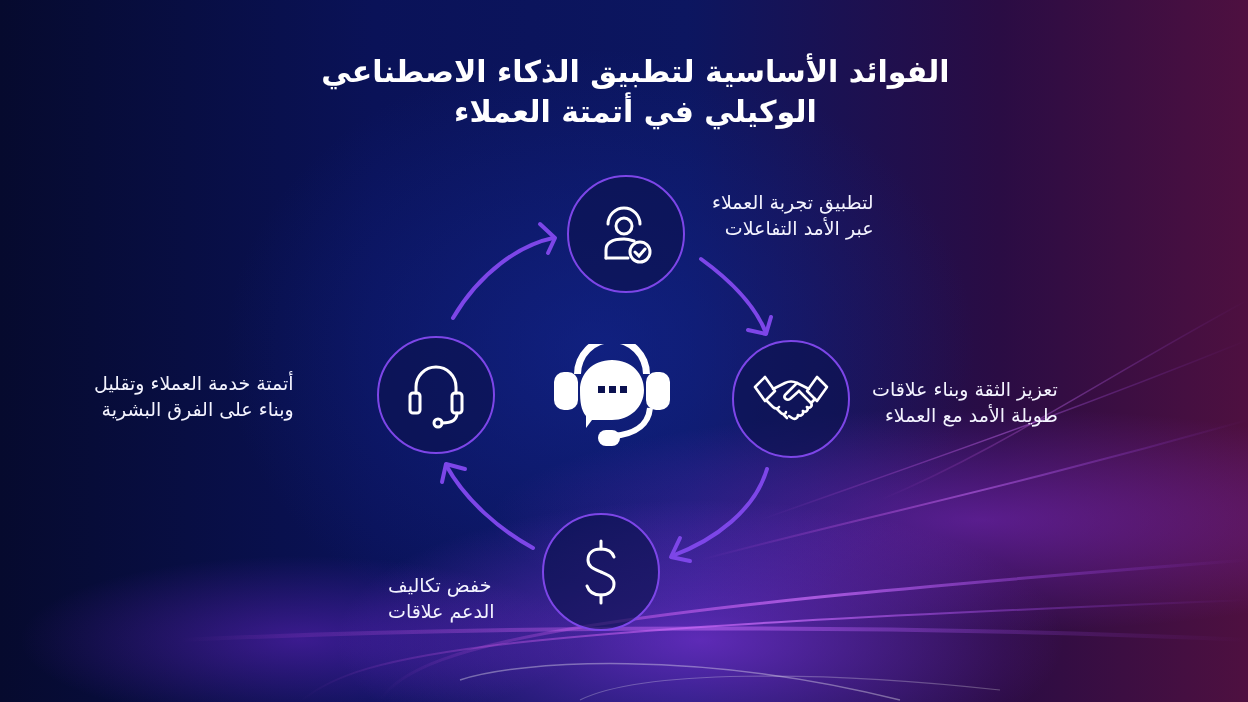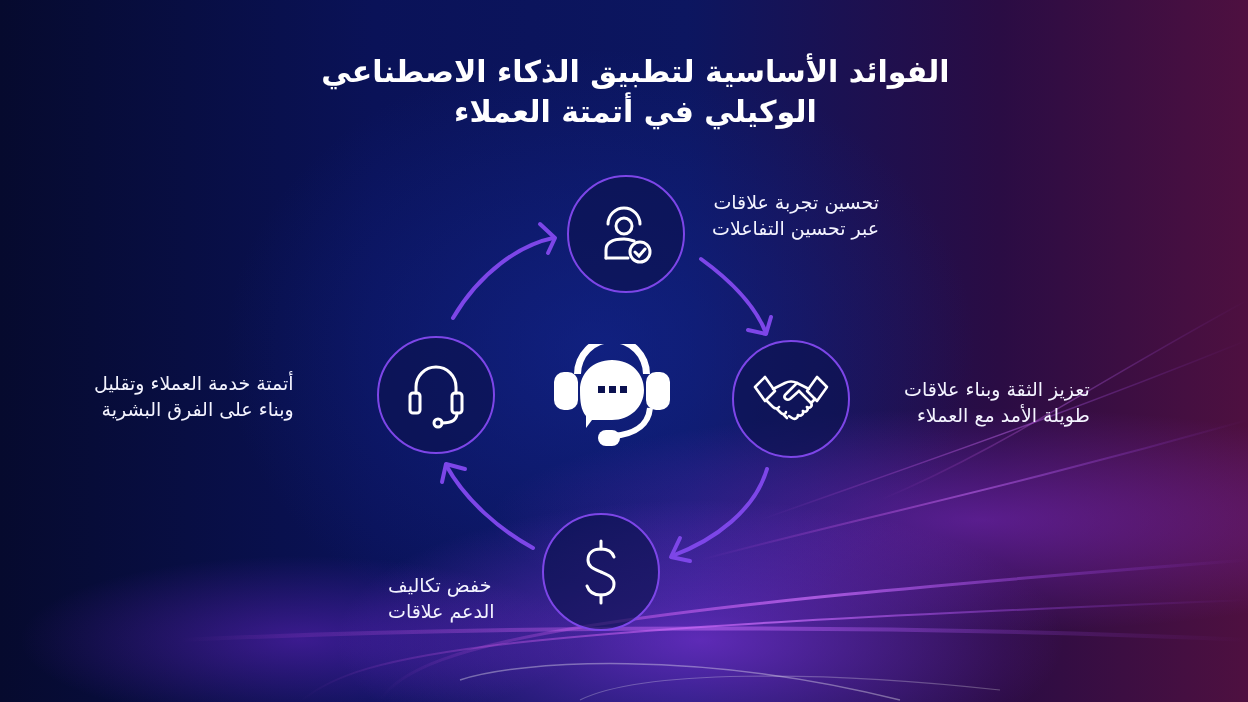--- a/index.html
+++ b/index.html
@@ -87,43 +87,43 @@
         <path d="M14 22 A 16 16 0 0 1 46 22"></path>
         <circle cx="30" cy="24" r="8"></circle>
         <path d="M12 56 L 12 48 C 12 40, 20 37, 30 37 C 34 37, 37 38, 40 39"></path>
         <path d="M12 56 L 34 56"></path>
         <circle cx="46" cy="50" r="10"></circle>
         <path d="M41 50 L 45 54 L 51 47"></path>
       </g>
     </svg>
   </div>
   <div class="label" style="left:712px;top:189px;text-align:right;">
-    <div>تحسين تجربة علاقات</div>
-    <div>عبر تحسين التفاعلات</div>
+    <div>لتطبيق تجربة العملاء</div>
+    <div>عبر الأمد التفاعلات</div>
   </div>
 
   <div class="node" style="left:732px;top:340px;">
     <svg width="80" height="60" viewBox="0 0 80 60">
       <g stroke="#fff" stroke-width="2.6" fill="none" stroke-linejoin="round" stroke-linecap="round">
         <path d="M4 18 L 14 8 L 24 22 L 14 32 Z"></path>
         <path d="M76 18 L 66 8 L 56 22 L 66 32 Z"></path>
         <path d="M22 20 L 34 14 C 38 12, 42 12, 46 14 L 58 20"></path>
         <path d="M46 14 L 34 26 C 32 29, 36 32, 39 30 L 48 22"></path>
         <path d="M48 22 L 60 34 C 62 37, 59 40, 56 38"></path>
         <path d="M56 38 C 58 41, 55 44, 52 42"></path>
         <path d="M52 42 C 53 45, 50 48, 47 46"></path>
         <path d="M47 46 C 47 49, 44 51, 41 49 L 38 47"></path>
         <path d="M16 32 L 22 38 C 24 40, 27 40, 28 38"></path>
         <path d="M26 40 L 30 44 C 32 46, 35 45, 35 43"></path>
         <path d="M33 46 L 36 49"></path>
         <path d="M60 34 L 64 30"></path>
       </g>
     </svg>
   </div>
-  <div class="label" style="left:872px;top:376px;text-align:right;margin-left:32px;">
+  <div class="label" style="left:872px;top:376px;text-align:right;">
     <div>تعزيز الثقة وبناء علاقات</div>
     <div>طويلة الأمد مع العملاء</div>
   </div>
 
   <div class="node" style="left:542px;top:513px;">
     <svg width="50" height="70" viewBox="0 0 50 70">
       <g stroke="#fff" stroke-width="3" fill="none" stroke-linecap="round">
         <path d="M25 4 L 25 12"></path>
         <path d="M25 58 L 25 66"></path>
         <path d="M38 20 C 36 14, 31 12, 25 12 C 17 12, 12 16, 12 23 C 12 30, 18 32, 25 35 C 32 38, 38 40, 38 47 C 38 54, 32 58, 25 58 C 18 58, 13 55, 11 49"></path>

